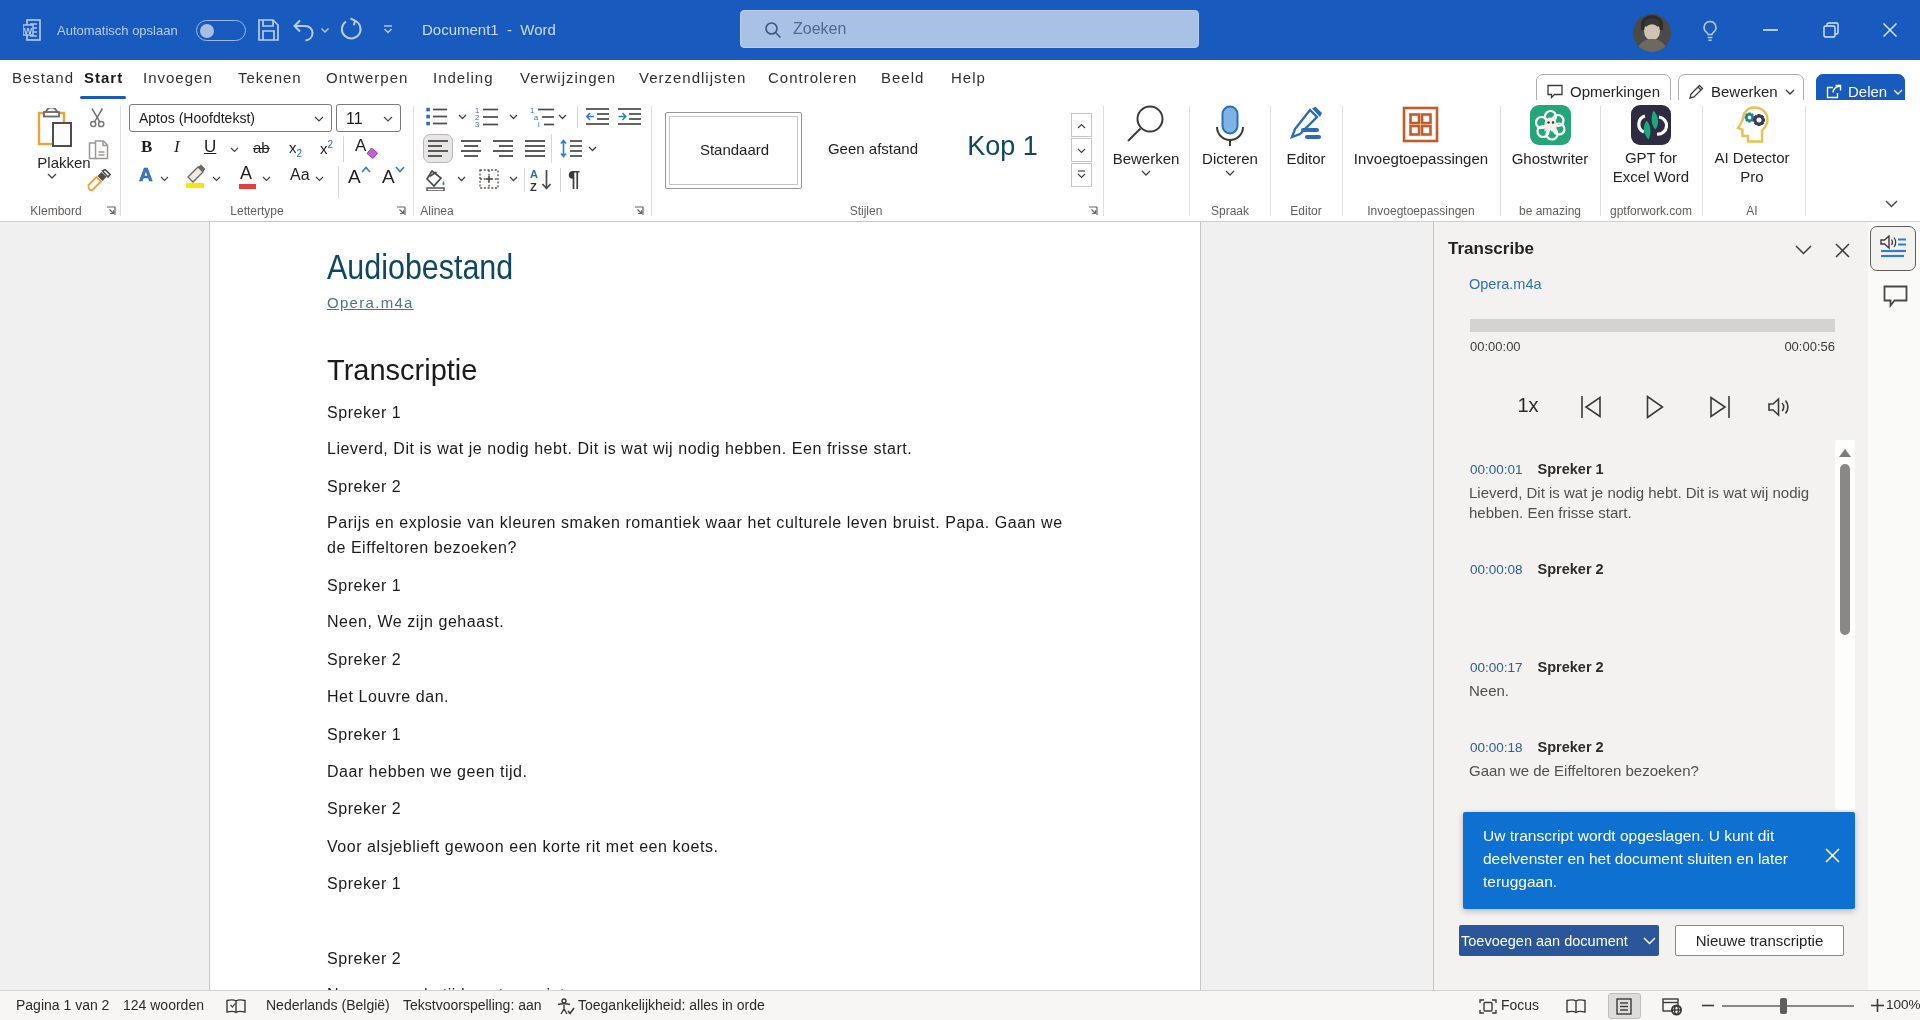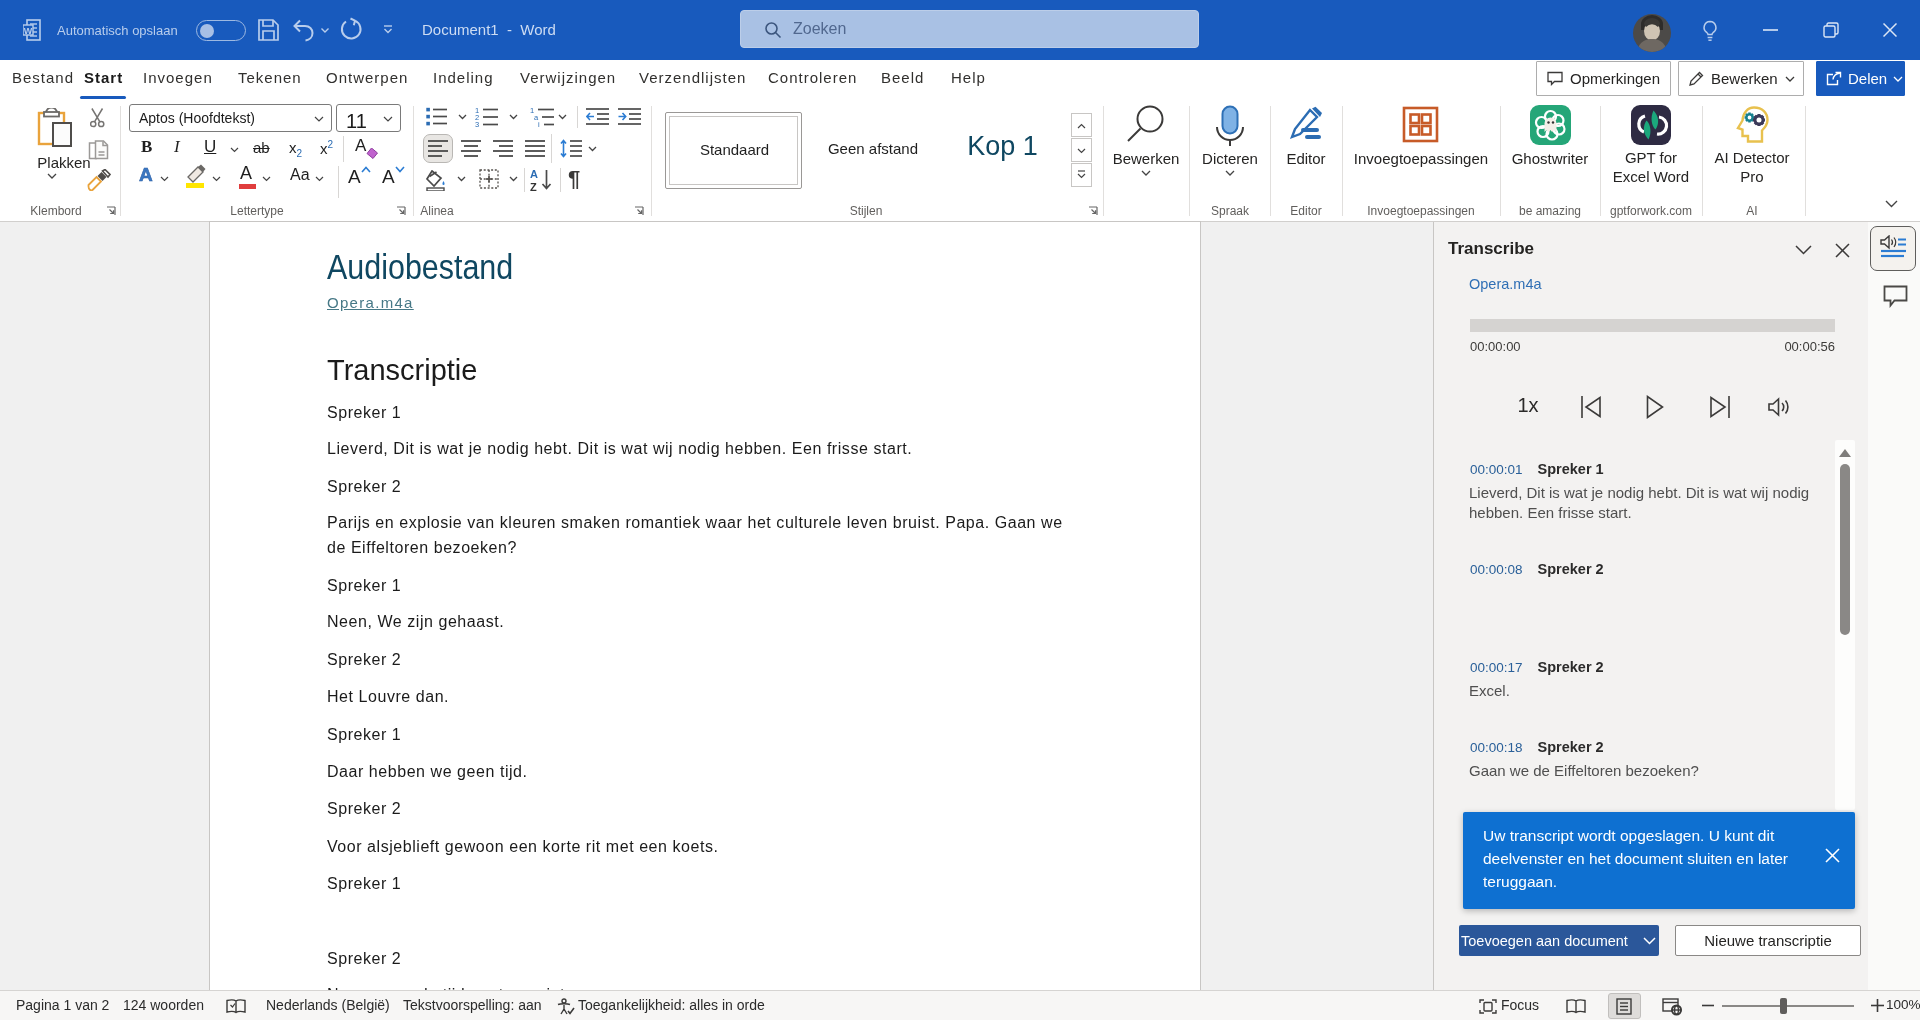--- a/index.html
+++ b/index.html
@@ -9,21 +9,21 @@
   #titlebar { position:absolute; left:0; top:0; width:1920px; height:60px; background:#185abd; }
   #autosave { position:absolute; left:57px; top:23px; font-size:13px; color:#b8cdec; }
   #toggle { position:absolute; left:196px; top:20px; width:50px; height:21px; border:1px solid #9db9e2; border-radius:11px; }
   #toggle .knob { position:absolute; left:3px; top:2.5px; width:14px; height:14px; border-radius:50%; background:#a7bfe5; }
   #doctitle { position:absolute; left:422px; top:21px; width:140px; font-size:15px; color:#cddcf3; }
   #searchbox { position:absolute; left:740px; top:10px; width:459px; height:38px; background:#a9c1e4; border:1px solid #bccee9; border-radius:4px; }
   #searchbox .ph { position:absolute; left:52px; top:9px; font-size:16px; color:#51688f; }
   
   #menubar { position:absolute; left:0; top:60px; width:1920px; height:40px; background:#ffffff; }
   .tab { position:absolute; top:9px; font-size:15px; letter-spacing:1px; color:#31302e; }
-  .btn-out { position:absolute; top:1px; height:35px; border:1px solid #adadad; border-radius:1px; background:#fff; font-size:15px; color:#252423; display:flex; align-items:center; }
+  .btn-out { position:absolute; top:14px; height:35px; border:1px solid #adadad; border-radius:7px; background:#fff; font-size:15px; color:#252423; display:flex; align-items:center; }
   
   #ribbon { position:absolute; left:0; top:100px; width:1920px; height:122px; background:#ffffff; border-bottom:1px solid #d1cfcd; }
   .vsep { position:absolute; top:6px; width:1px; height:110px; background:#e1dfdd; }
   .glabel { position:absolute; top:104px; font-size:12px; color:#605e5c; text-align:center; }
   .launch { position:absolute; top:106px; width:10px; height:10px; }
   .rtext { font-size:15px; color:#252423; }
   
   #docarea { position:absolute; left:0; top:222px; width:1920px; height:768px; background:#f0f0f0; }
   #page { position:absolute; left:210px; top:0; width:990px; height:768px; background:#ffffff; box-shadow:0 0 0 1px #c8c6c4;padding-left:16px; }
   #page .h1 { position:absolute; left:117px; font-size:35px; color:#0f4761; transform:scaleX(0.87); transform-origin:left top; }
@@ -202,21 +202,21 @@
     </svg>
   <div class="vsep" style="left:120px"></div>
 
   <div class="abs" style="left:129px;top:4px;width:203px;height:28px;border:1px solid #7a7a7a;border-radius:3px;background:#fff">
     <span class="abs" style="left:9px;top:5px;font-size:14px;color:#1b1b1b">Aptos (Hoofdtekst)</span>
     <svg class="abs" style="right:7px;top:11px" width="10" height="6" viewBox="0 0 10 6" fill="none" stroke="#444" stroke-width="1.2">
         <path d="M1 1 L5 5 L9 1"></path>
       </svg>
   </div>
   <div class="abs" style="left:336px;top:4px;width:65px;height:28px;border:1px solid #7a7a7a;border-radius:3px;background:#fff">
-    <span class="abs" style="left:9px;top:5px;font-size:20px;color:#1b1b1b">11</span>
+    <span class="abs" style="left:9px;top:5px;font-size:16px;color:#1b1b1b">11</span>
     <svg class="abs" style="right:7px;top:11px" width="10" height="6" viewBox="0 0 10 6" fill="none" stroke="#444" stroke-width="1.2">
         <path d="M1 1 L5 5 L9 1"></path>
       </svg>
   </div>
 
   <div class="abs" style="left:141px;top:37px;font-size:17px;font-weight:bold;color:#1f1f1f;font-family:'Liberation Serif',serif">B</div>
   <div class="abs" style="left:174px;top:37px;font-size:17px;font-style:italic;color:#1f1f1f;font-family:'Liberation Serif',serif">I</div>
   <div class="abs" style="left:204px;top:37px;font-size:17px;text-decoration:underline;color:#1f1f1f">U</div>
   <svg class="abs" style="left:230px;top:47px" width="9" height="6" viewBox="0 0 9 6" fill="none" stroke="#444" stroke-width="1.2">
       <path d="M1 1 L4.5 4.5 L8 1"></path>
@@ -558,21 +558,21 @@
     <svg class="abs" style="left:334px;top:174px" width="24" height="22" viewBox="0 0 24 22" fill="none" stroke="#3b3a39" stroke-width="1.6">
       <path d="M1 8 H5 L10.5 3 V19 L5 14 H1 Z"></path>
       <path d="M14 7 a5.5 5.5 0 0 1 0 8"></path>
       <path d="M17.5 4.5 a10 10 0 0 1 0 13"></path>
     </svg>
 
     <div class="abs" style="left:36px;top:237.5px"><span class="p-ts">00:00:01</span><span class="p-spk" style="margin-left:15px">Spreker 1</span></div>
     <div class="p-body abs" style="left:35px;top:260.5px;width:350px">Lieverd, Dit is wat je nodig hebt. Dit is wat wij nodig<br>hebben. Een frisse start.</div>
     <div class="abs" style="left:36px;top:338px"><span class="p-ts">00:00:08</span><span class="p-spk" style="margin-left:15px">Spreker 2</span></div>
     <div class="abs" style="left:36px;top:436px"><span class="p-ts">00:00:17</span><span class="p-spk" style="margin-left:15px">Spreker 2</span></div>
-    <div class="p-body abs" style="left:35px;top:458.5px;width:350px">Excel.</div>
+    <div class="p-body abs" style="left:35px;top:458.5px;width:350px">Neen.</div>
     <div class="abs" style="left:36px;top:516px"><span class="p-ts">00:00:18</span><span class="p-spk" style="margin-left:15px">Spreker 2</span></div>
     <div class="p-body abs" style="left:35px;top:538.5px;width:350px">Gaan we de Eiffeltoren bezoeken?</div>
 
     <div class="abs" style="left:401px;top:218px;width:20px;height:370px;background:#fdfdfc;border-radius:2px"></div>
     <svg class="abs" style="left:405px;top:227px" width="12" height="8" viewBox="0 0 12 8">
         <path d="M6 0 L12 8 L0 8 Z" fill="#7f7d7b"></path>
       </svg>
     <div class="abs" style="left:406px;top:242px;width:10px;height:171px;background:#8a8886;border-radius:5px"></div>
 
     <div class="abs" style="left:29px;top:590px;width:392px;height:97px;background:#0e70d1;border-radius:2px;box-shadow:0 2px 6px rgba(0,0,0,.25)">
@@ -582,21 +582,21 @@
           <line x1="14" y1="1" x2="1" y2="14"></line>
         </svg>
     </div>
 
     <div class="abs" style="left:25px;top:703px;width:200px;height:31px;background:#2b579a;border-radius:2px">
       <span class="abs" style="left:2px;top:8px;width:180px;font-size:14.5px;font-weight:normal;color:#fff;white-space:nowrap;overflow:hidden">Toevoegen aan document</span>
       <svg class="abs" style="left:184px;top:12px" width="13" height="8" viewBox="0 0 13 8" fill="none" stroke="#fff" stroke-width="1.5">
           <path d="M1 1 L6.5 6.5 L12 1"></path>
         </svg>
     </div>
-    <div class="abs" style="left:241px;top:703px;width:186px;height:31px;background:#fff;border:1px solid #8a8886;border-radius:2px;text-align:center">
+    <div class="abs" style="left:241px;top:703px;width:169px;height:31px;background:#fff;border:1px solid #8a8886;border-radius:2px;text-align:center">
       <span style="font-size:15px;color:#252423;line-height:29px">Nieuwe transcriptie</span>
     </div>
   </div>
   <div id="sidebar">
     <div class="abs" style="left:2px;top:4px;width:46px;height:45px;background:#f4f2ee;border:1.5px solid #5f5e5c;border-radius:7px">
       <svg class="abs" style="left:9px;top:8px" width="28" height="28" viewBox="0 0 28 28">
         <path d="M1 5 H4.5 L9 1 V13 L4.5 9 H1 Z" fill="none" stroke="#3b3a39" stroke-width="1.4"></path>
         <path d="M11.5 4.5 a4.5 4.5 0 0 1 0 5.5" fill="none" stroke="#3b3a39" stroke-width="1.2"></path>
         <path d="M14 2.5 a8 8 0 0 1 0 9.5" fill="none" stroke="#3b3a39" stroke-width="1.2"></path>
         <line x1="18" y1="4.5" x2="26" y2="4.5" stroke="#2b7cd3" stroke-width="2"></line>

